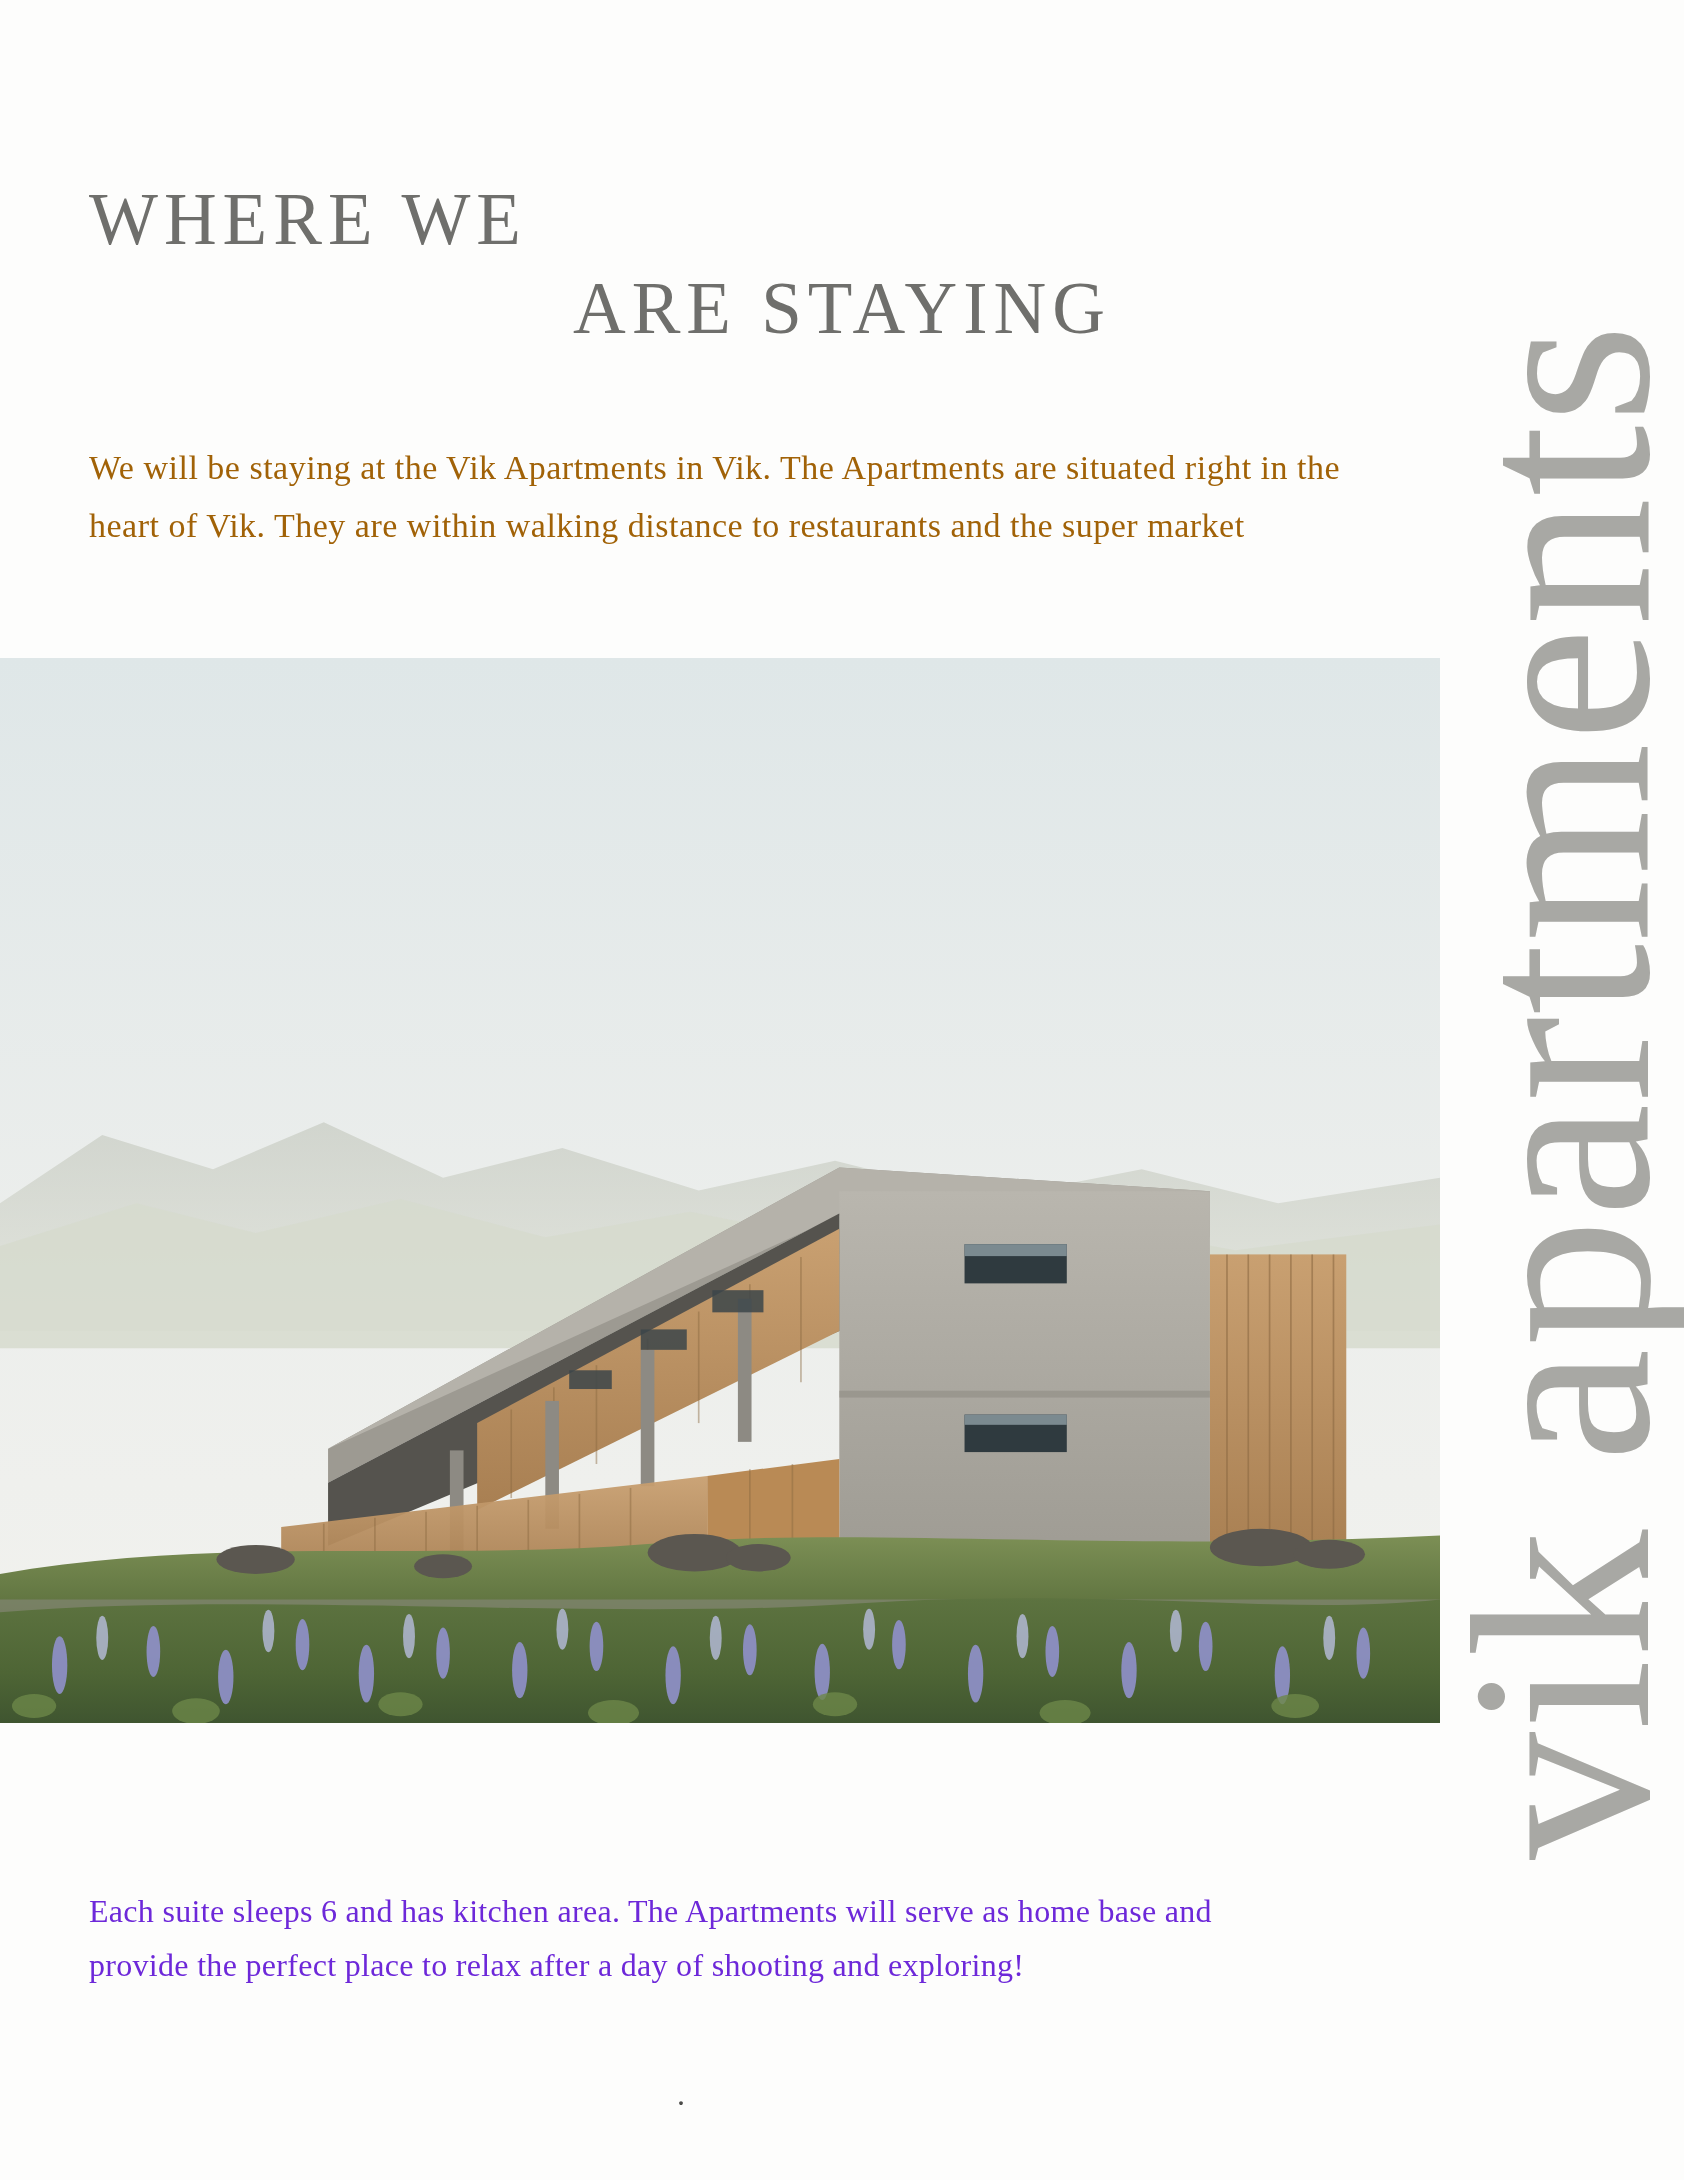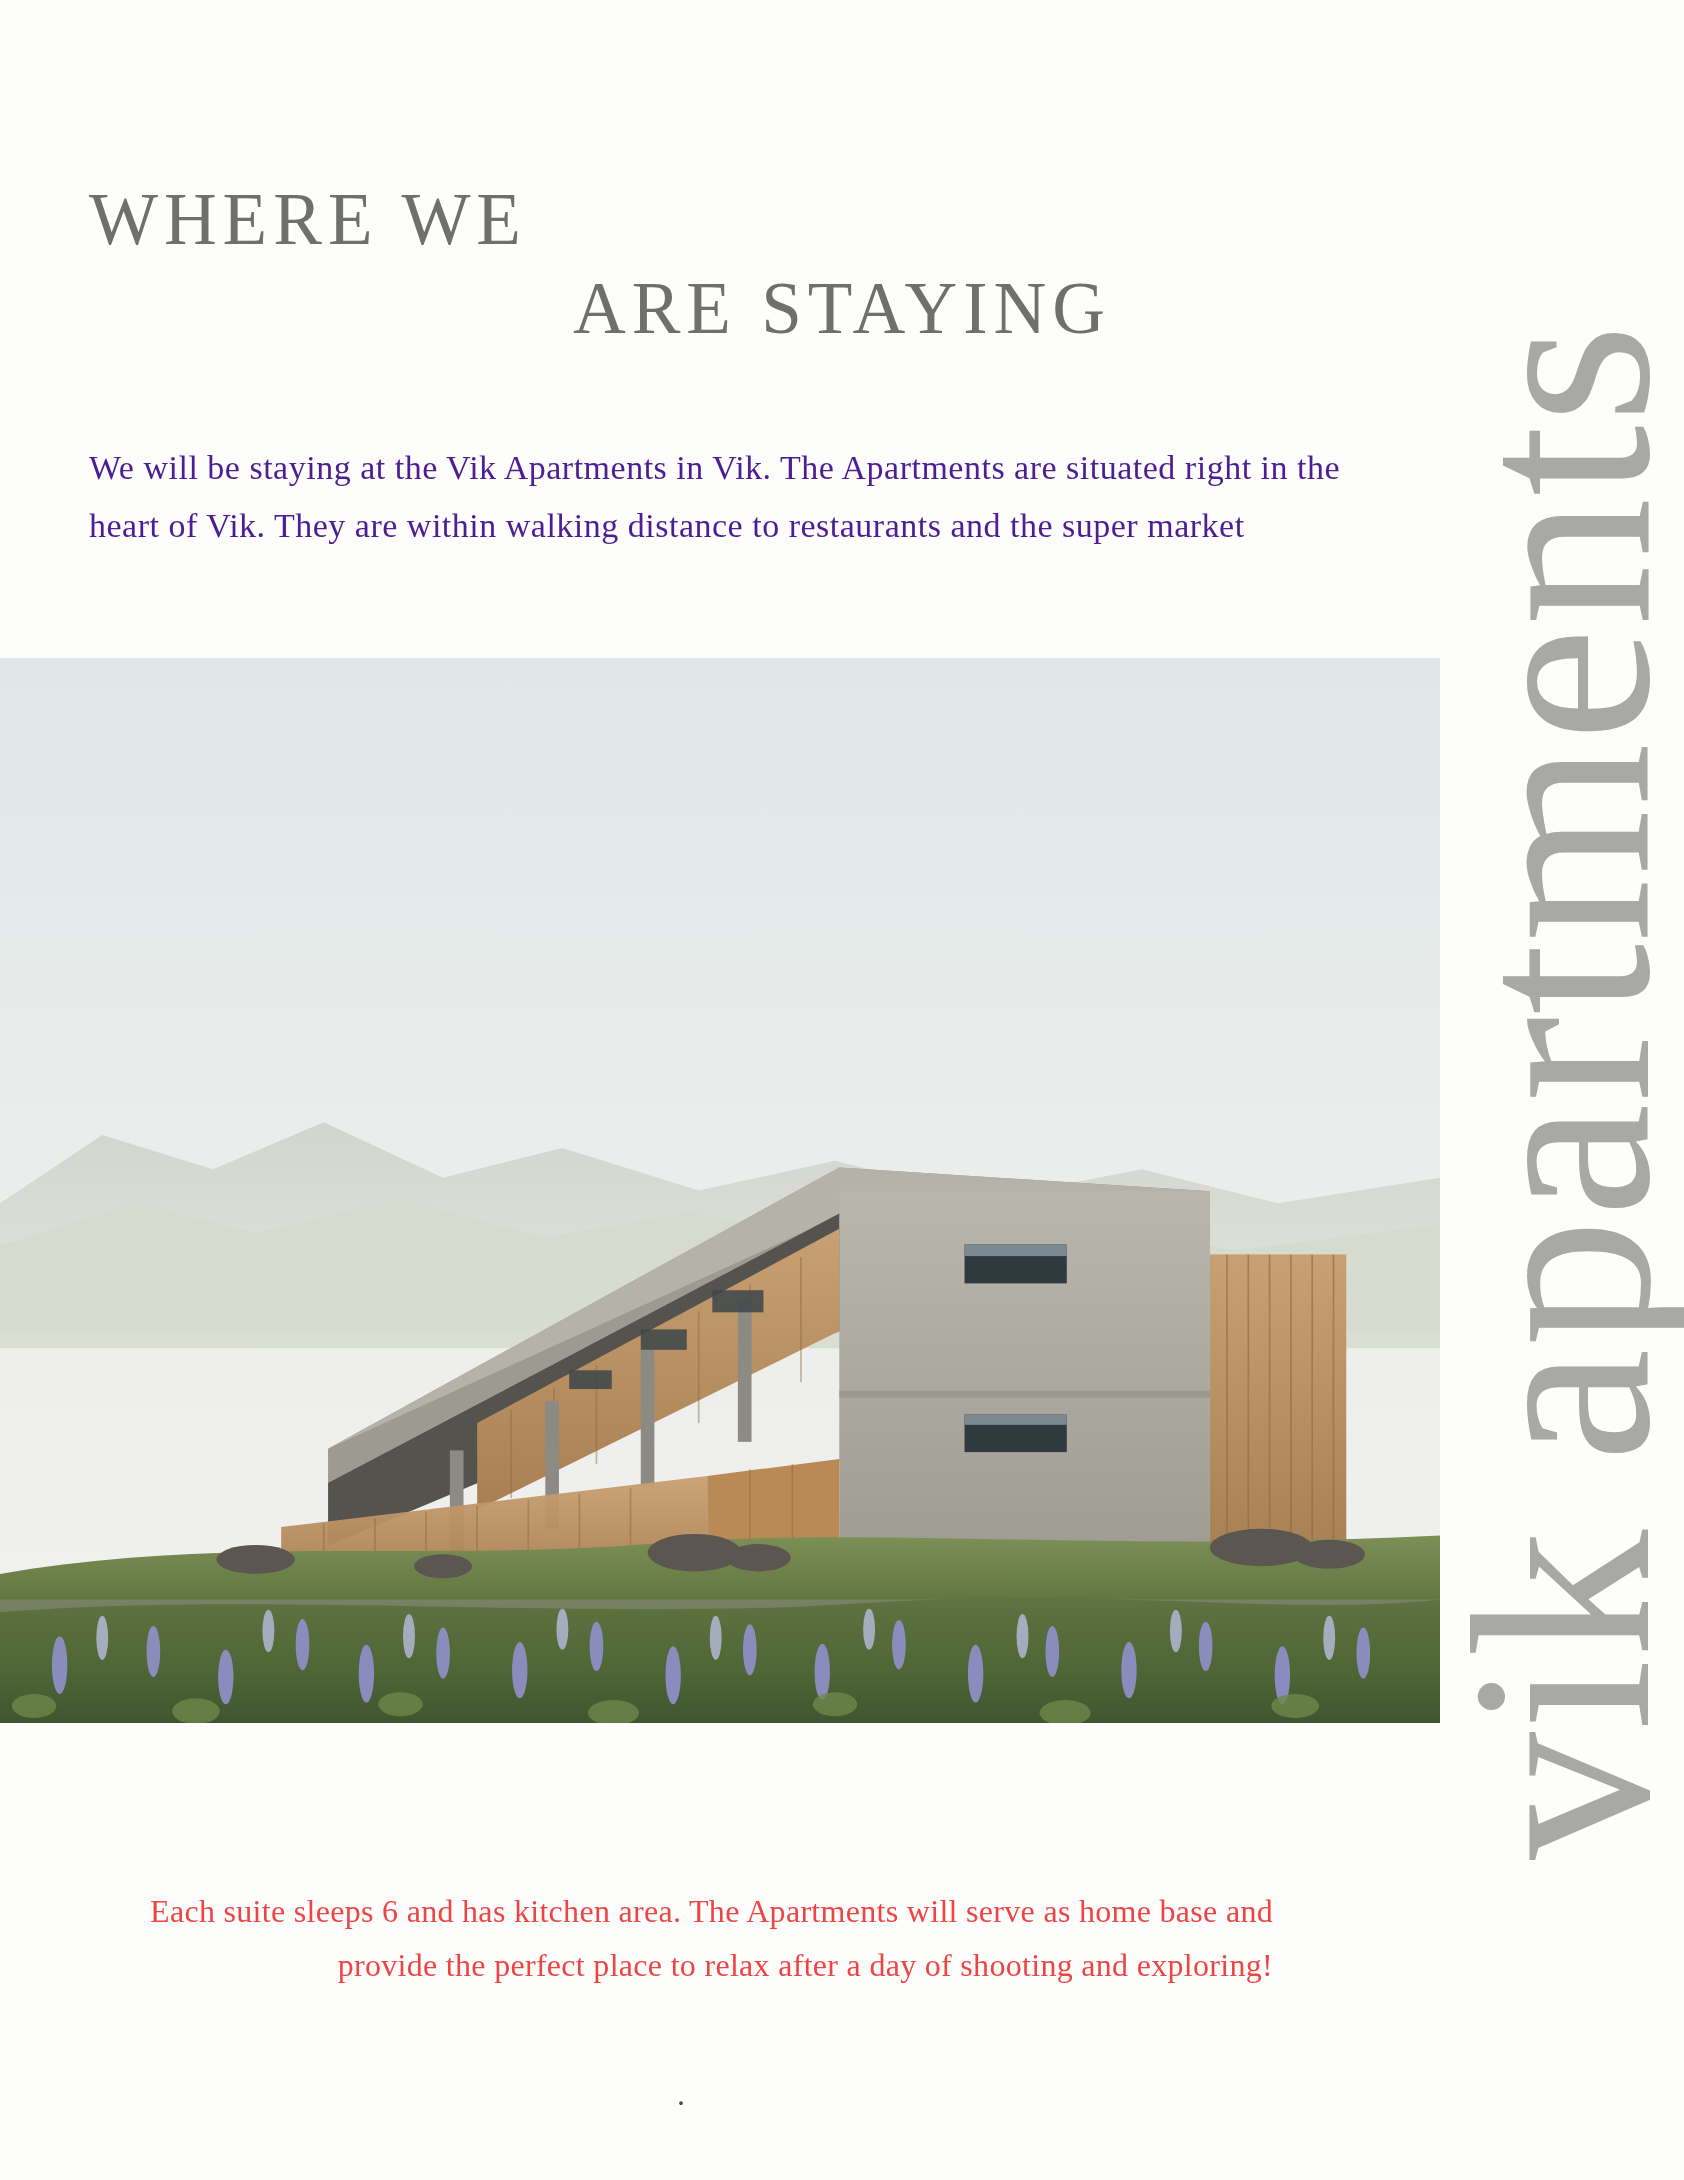--- a/index.html
+++ b/index.html
@@ -73,44 +73,44 @@
   .title .line2 { display: block; text-align: right; padding-left: 89px; }
 
   .intro {
     position: absolute;
     left: 89px;
     top: 405px;
     width: 1278px;
     font-size: 34px;
     line-height: 1.72;
     letter-spacing: 0.5px;
-    color: #4c1d95;
+    color: #a16207;
   }
 
   .photo {
     position: absolute;
     left: 0;
     top: 658px;
     width: 1440px;
     height: 1065px;
     overflow: hidden;
     background: #cfd3d0;
   }
   .photo svg { display: block; width: 100%; height: 100%; }
 
   .caption {
     position: absolute;
     left: 89px;
     top: 1853px;
     width: 1184px;
-    text-align: right;
+    text-align: left;
     font-size: 32px;
     line-height: 1.68;
     letter-spacing: 0.3px;
-    color: #ef4444;
+    color: #6d28d9;
   }
   .caption-dot {
     position: absolute;
     left: 89px;
     top: 2044px;
     width: 1184px;
     text-align: center;
     font-size: 32px;
     color: #4c4c49;
   }

